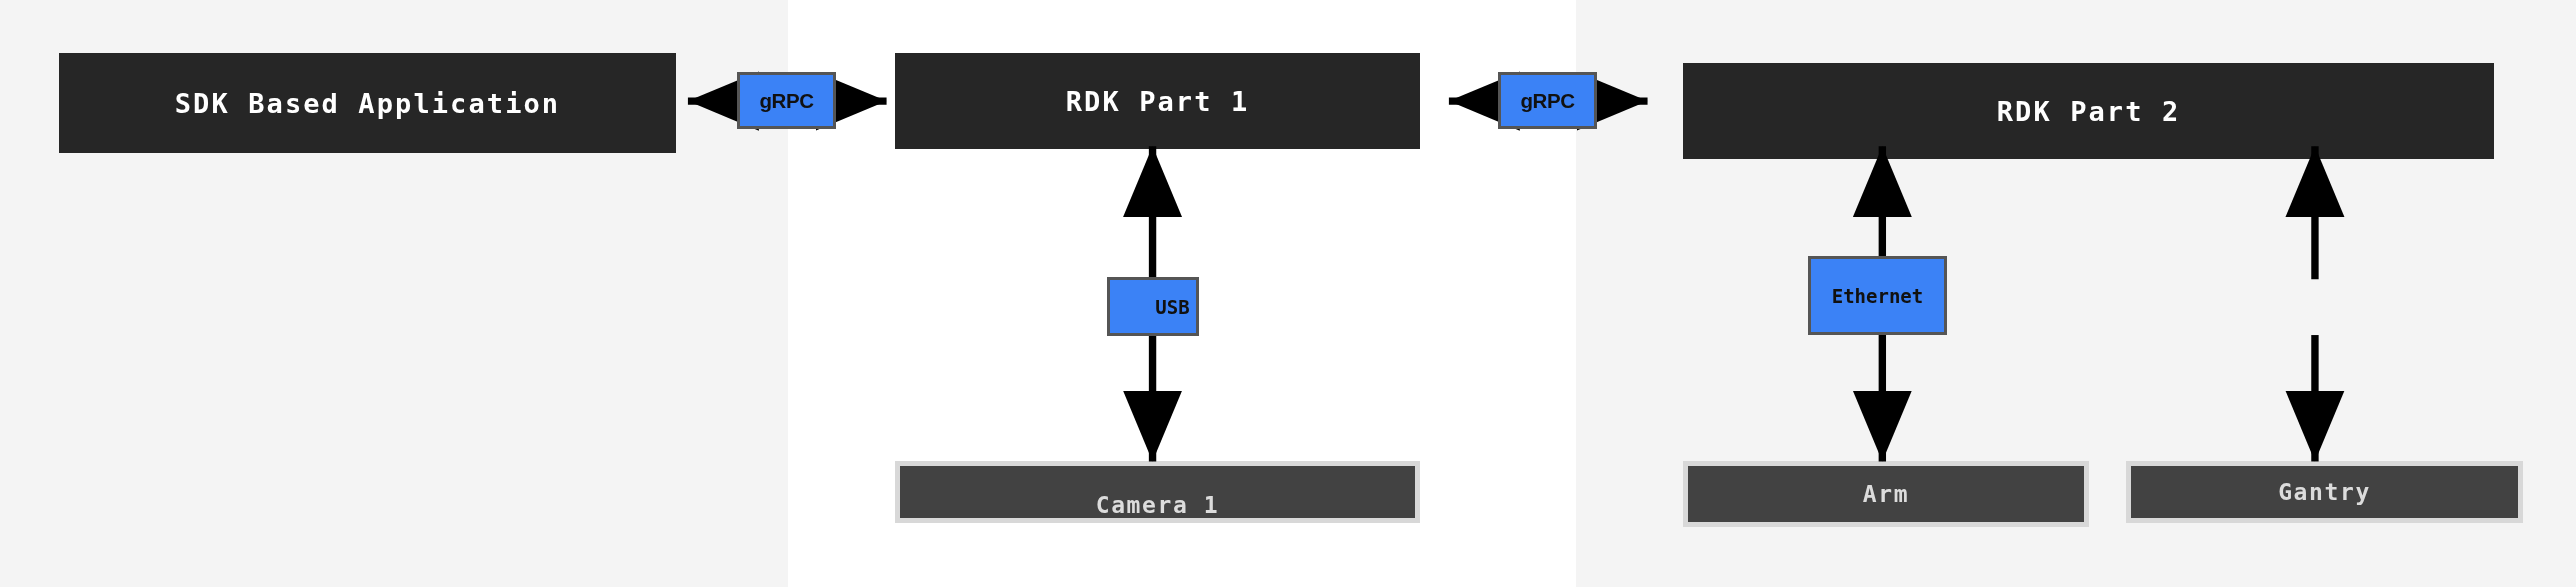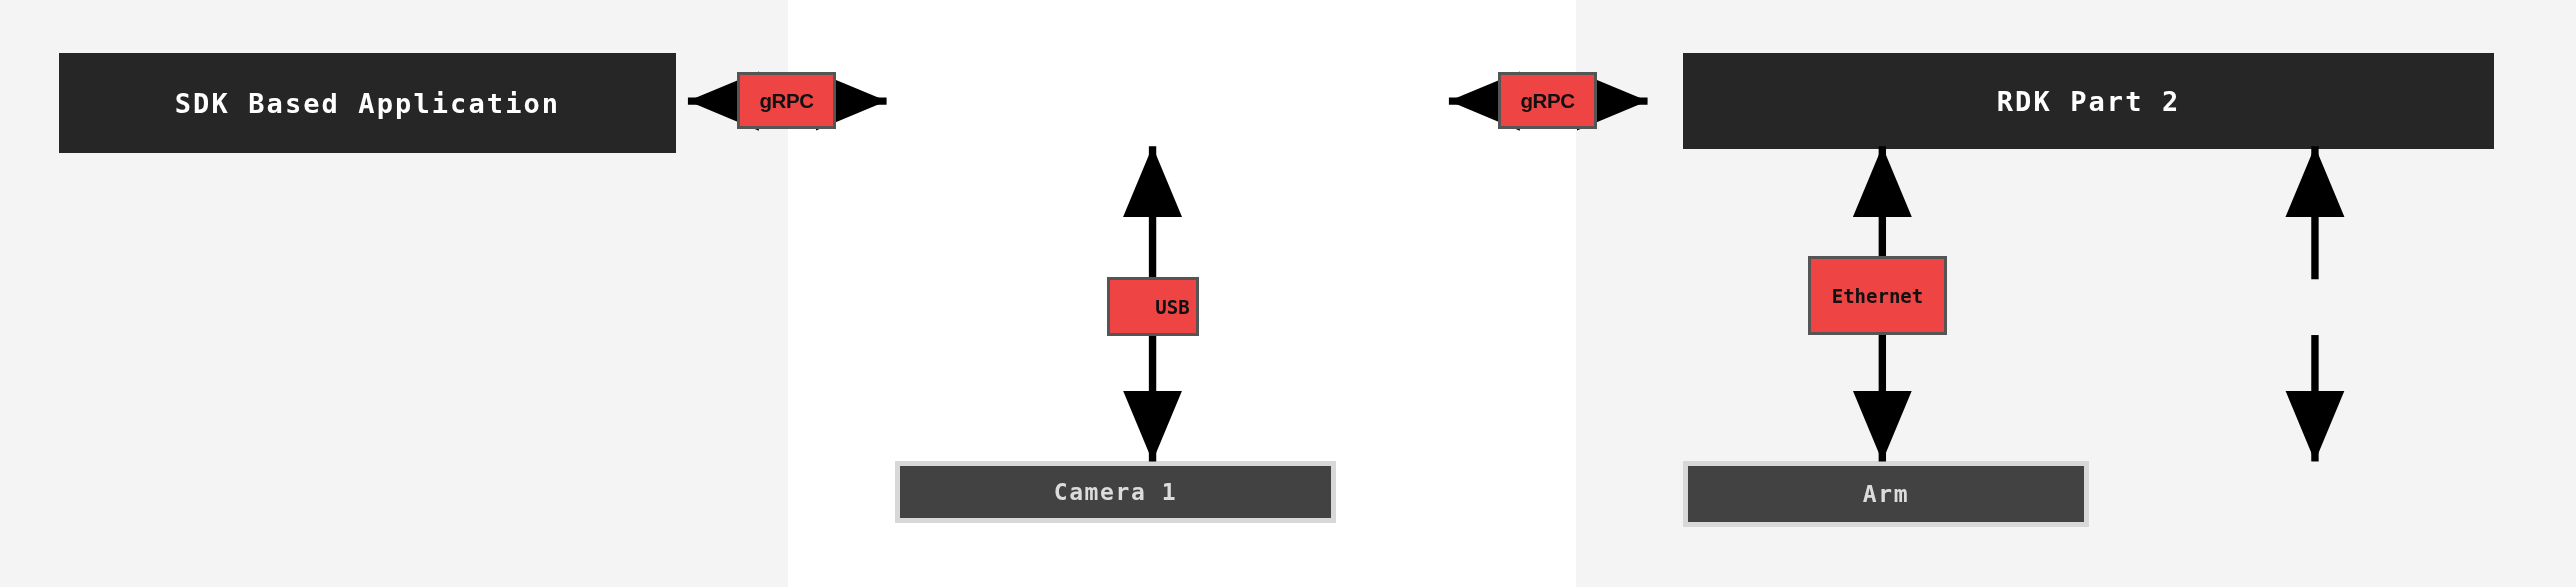--- a/index.html
+++ b/index.html
@@ -60,21 +60,21 @@
     font-family: "DejaVu Sans Mono", monospace;
     font-weight: bold;
     font-size: 23px;
     letter-spacing: 1.6px;
     white-space: nowrap;
   }
 
   
   .edge-label {
     position: absolute;
-    background: #ef4444;
+    background: #3b82f6;
     border: 3.3px solid #555555;
     display: flex;
     align-items: center;
     justify-content: center;
     z-index: 6;
   }
   .edge-label .edge-label-text {
     color: #111111;
     font-family: "DejaVu Sans Mono", monospace;
     font-weight: bold;
@@ -151,45 +151,51 @@
     </g>
     <g>
       <line x1="2820" y1="408" x2="2820" y2="562" stroke="#000" stroke-width="9" marker-end="url(#ah)"></line>
     </g>
   </svg>
 
   <div class="node-main" style="left:59px; top:53px; width:617px; height:100px;">
     <span class="node-label">SDK Based Application</span>
   </div>
 
-
-  <div class="node-main" style="left:1683px; top:53px; width:811px; height:96px;">
+  <div class="node-main" style="left:895px; top:53px; width:525px; height:96px;">
+    <span class="node-label">RDK Part 1</span>
+  </div>
+
+  <div class="node-main" style="left:1683px; top:63px; width:811px; height:96px;">
     <span class="node-label">RDK Part 2</span>
   </div>
 
   <div class="edge-label narrow" style="left:737px; top:72px; width:99px; height:57px;">
     <span class="edge-label-text">gRPC</span>
   </div>
 
   <div class="edge-label narrow" style="left:1498px; top:72px; width:99px; height:57px;">
     <span class="edge-label-text">gRPC</span>
   </div>
 
   <div class="edge-label" style="left:1107px; top:277px; width:92px; height:59px;padding-left:39px;">
     <span class="edge-label-text">USB</span>
   </div>
 
   <div class="edge-label" style="left:1808px; top:256px; width:139px; height:79px;">
     <span class="edge-label-text">Ethernet</span>
   </div>
 
 
-  <div class="node-device" style="left:895px; top:461px; width:441px; height:62px;">
+  <div class="node-device" style="left:895px; top:461px; width:525px; height:62px;align-items:flex-end;">
     <span class="node-label">Camera 1</span>
   </div>
 
   <div class="node-device" style="left:1683px; top:461px; width:406px; height:66px;">
     <span class="node-label">Arm</span>
   </div>
 
+  <div class="node-device" style="left:2126px; top:461px; width:397px; height:62px;">
+    <span class="node-label">Gantry</span>
+  </div>
 
 </div>
 
 
 </body></html>

